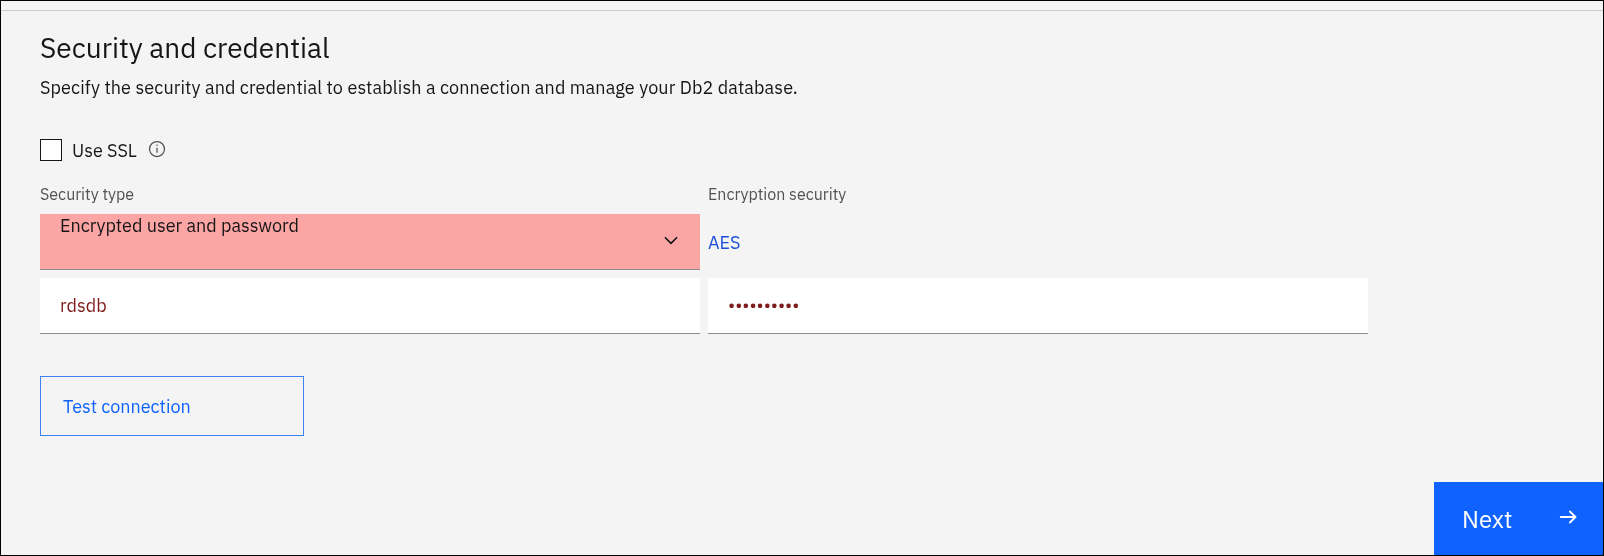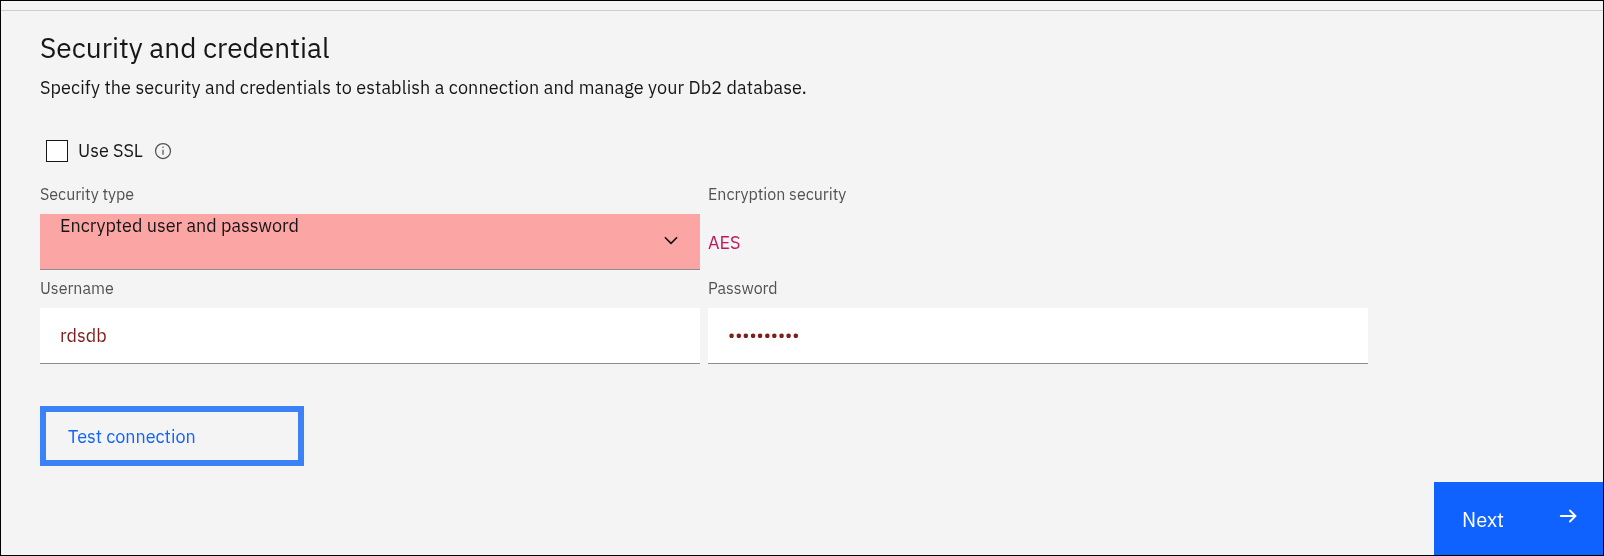--- a/index.html
+++ b/index.html
@@ -28,24 +28,22 @@
   }
   .section-description {
     font-size: 18px;
     color: #161616;
     font-weight: 400;
     margin-bottom: 40px;
     letter-spacing: 0.1px;
   }
   .checkbox-row {
     display: flex;
-    align-items: center;
     gap: 10px;
     margin-bottom: 22px;
-    margin-left: 6px;
   }
   .checkbox {
     width: 22px;
     height: 22px;
     border: 1.5px solid #161616;
     background: #fff;
     cursor: pointer;
   }
   .checkbox-label {
     font-size: 18px;
@@ -95,77 +93,77 @@
     top: 50%;
     transform: translateY(-50%);
     color: #161616;
   }
   .static-value {
     height: 56px;
     display: flex;
     align-items: center;
     padding: 0 0 0 0;
     font-size: 18px;
-    color: #be185d;
+    color: #1d4ed8;
   }
   .text-input {
     background: #fff;
     border: none;
     border-bottom: 1px solid #8d8d8d;
     height: 56px;
     padding: 0 20px;
     font-size: 18px;
     color: #7f1d1d;
     font-family: inherit;
     outline: none;
     width: 100%;
   }
   .test-button {
     margin-top: 42px;
     height: 60px;
     width: 264px;
-    border: 6px solid #3b82f6;
+    border: 1px solid #3b82f6;
     background: transparent;
     color: #0f62fe;
     font-size: 18px;
     font-family: inherit;
     text-align: left;
     padding: 0 22px;
     cursor: pointer;
   }
   .next-button {
     position: absolute;
     right: 0;
     bottom: 0;
     height: 74px;
     width: 170px;
     background: #0f62fe;
     color: #fff;
     border: none;
-    font-size: 20px;
+    font-size: 24px;
     font-family: inherit;
     display: flex;
     align-items: center;
     justify-content: space-between;
     padding: 0 24px 0 28px;
     cursor: pointer;
   }
   .frame {
     position: absolute;
     inset: 0;
     border: 1.5px solid #000;
     pointer-events: none;
   }
 </style>
 </head>
 <body>
 
 <div class="container">
   <h2 class="section-title">Security and credential</h2>
-  <p class="section-description">Specify the security and credentials to establish a connection and manage your Db2 database.</p>
+  <p class="section-description">Specify the security and credential to establish a connection and manage your Db2 database.</p>
 
   <div class="checkbox-row">
     <div class="checkbox" role="checkbox" aria-checked="false"></div>
     <span class="checkbox-label">Use SSL</span>
     <span class="info-icon">
       <svg width="20" height="20" viewBox="0 0 32 32" fill="none" stroke="currentColor" stroke-width="2">
         <circle cx="16" cy="16" r="12"></circle>
         <circle cx="16" cy="10" r="1.2" fill="currentColor" stroke="none"></circle>
         <line x1="16" y1="14" x2="16" y2="22"></line>
       </svg>
@@ -185,26 +183,24 @@
         </span>
       </div>
     </div>
 
     <div class="form-field">
       <span class="field-label">Encryption security</span>
       <div class="static-value">AES</div>
     </div>
 
     <div class="form-field">
-      <span class="field-label">Username</span>
       <input type="text" class="text-input" value="rdsdb" style="">
     </div>
 
     <div class="form-field">
-      <span class="field-label">Password</span>
       <input type="text" class="text-input" value="••••••••••" style="">
     </div>
   </div>
 
   <button class="test-button">Test connection</button>
 </div>
 
 <button class="next-button">
   <span>Next</span>
   <span>

